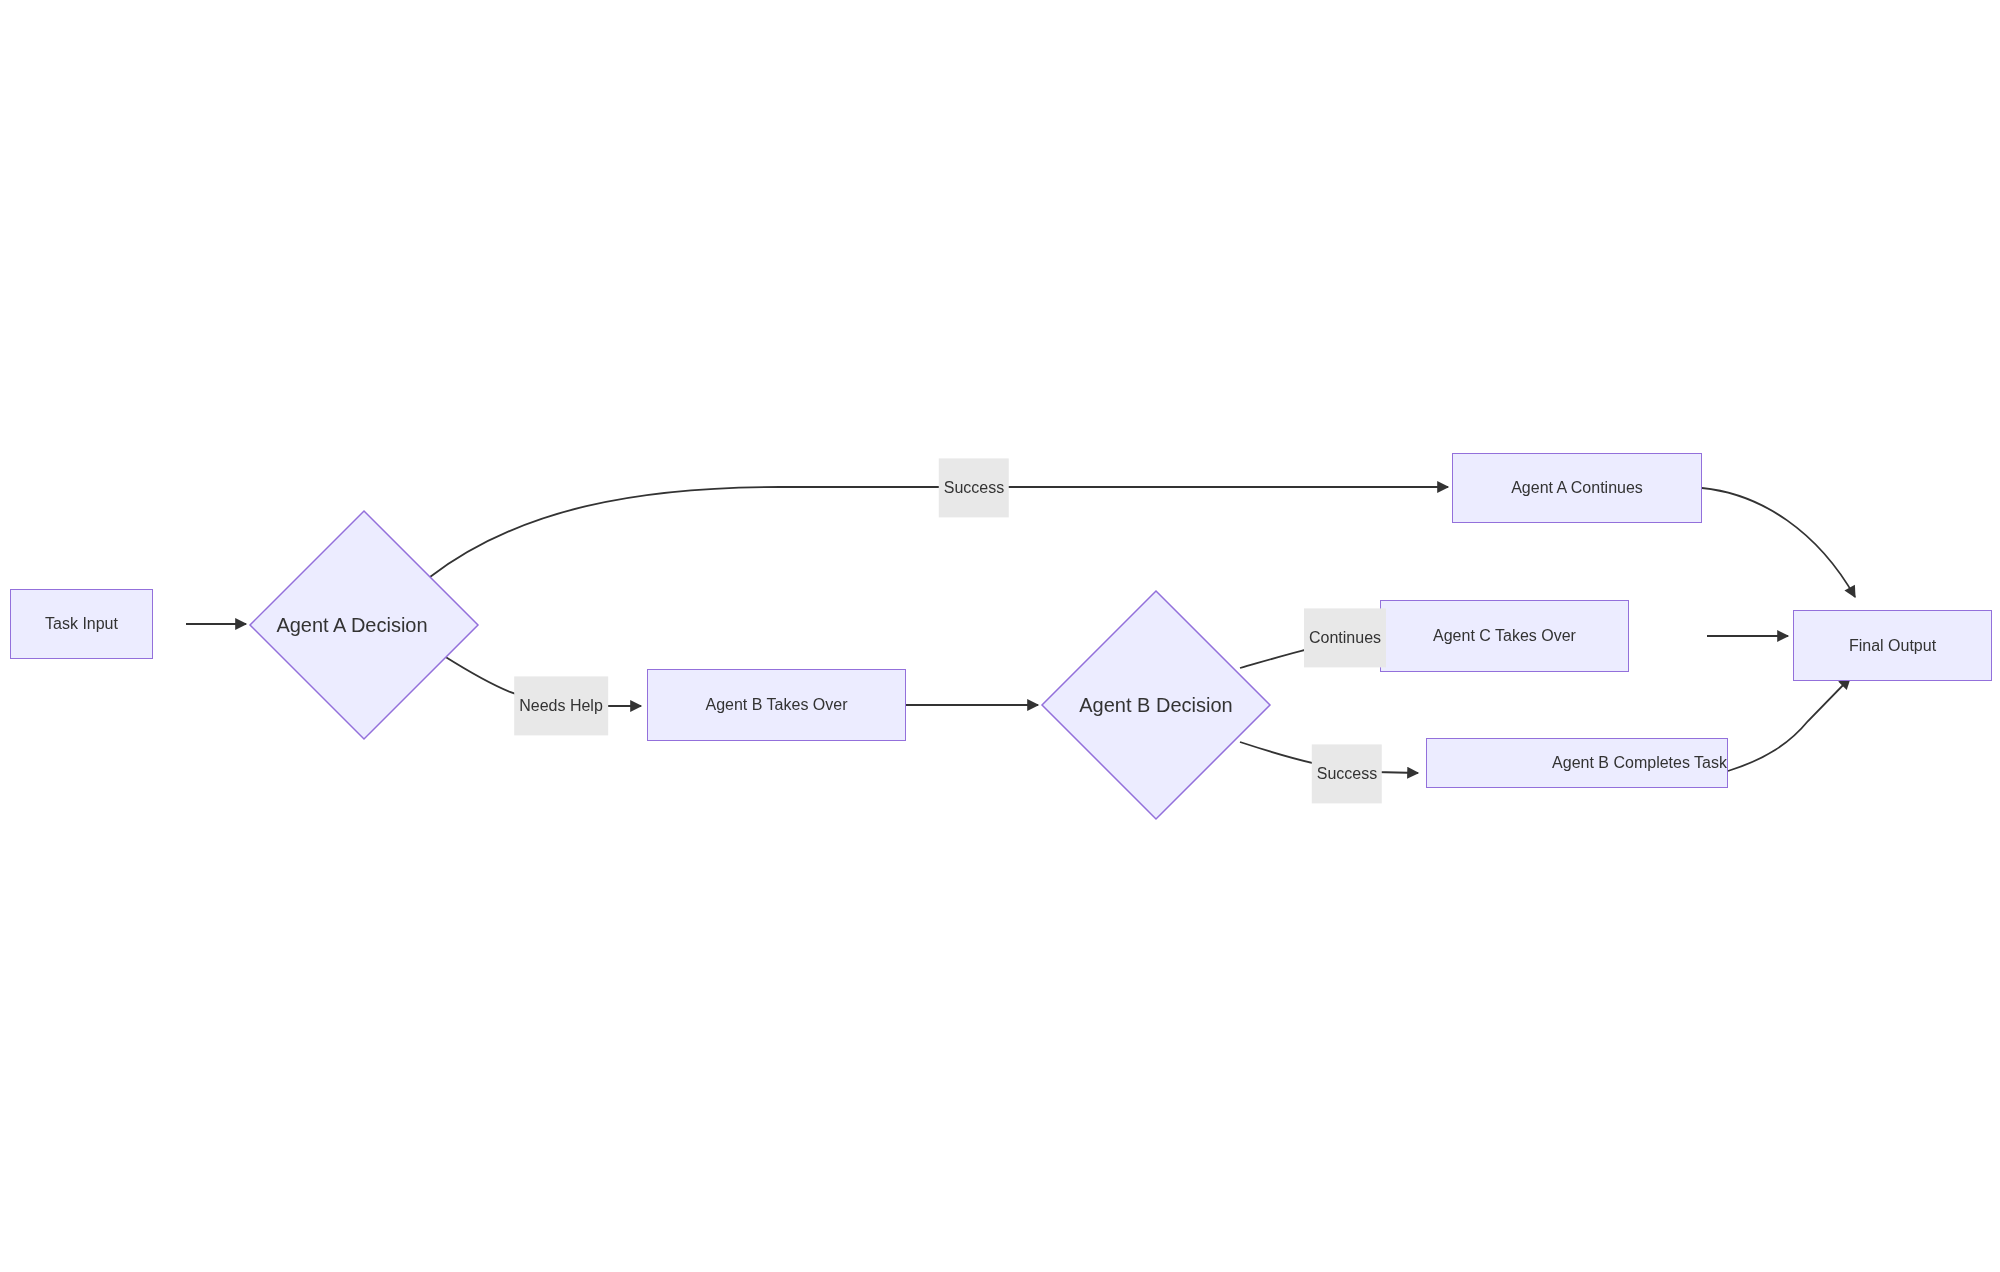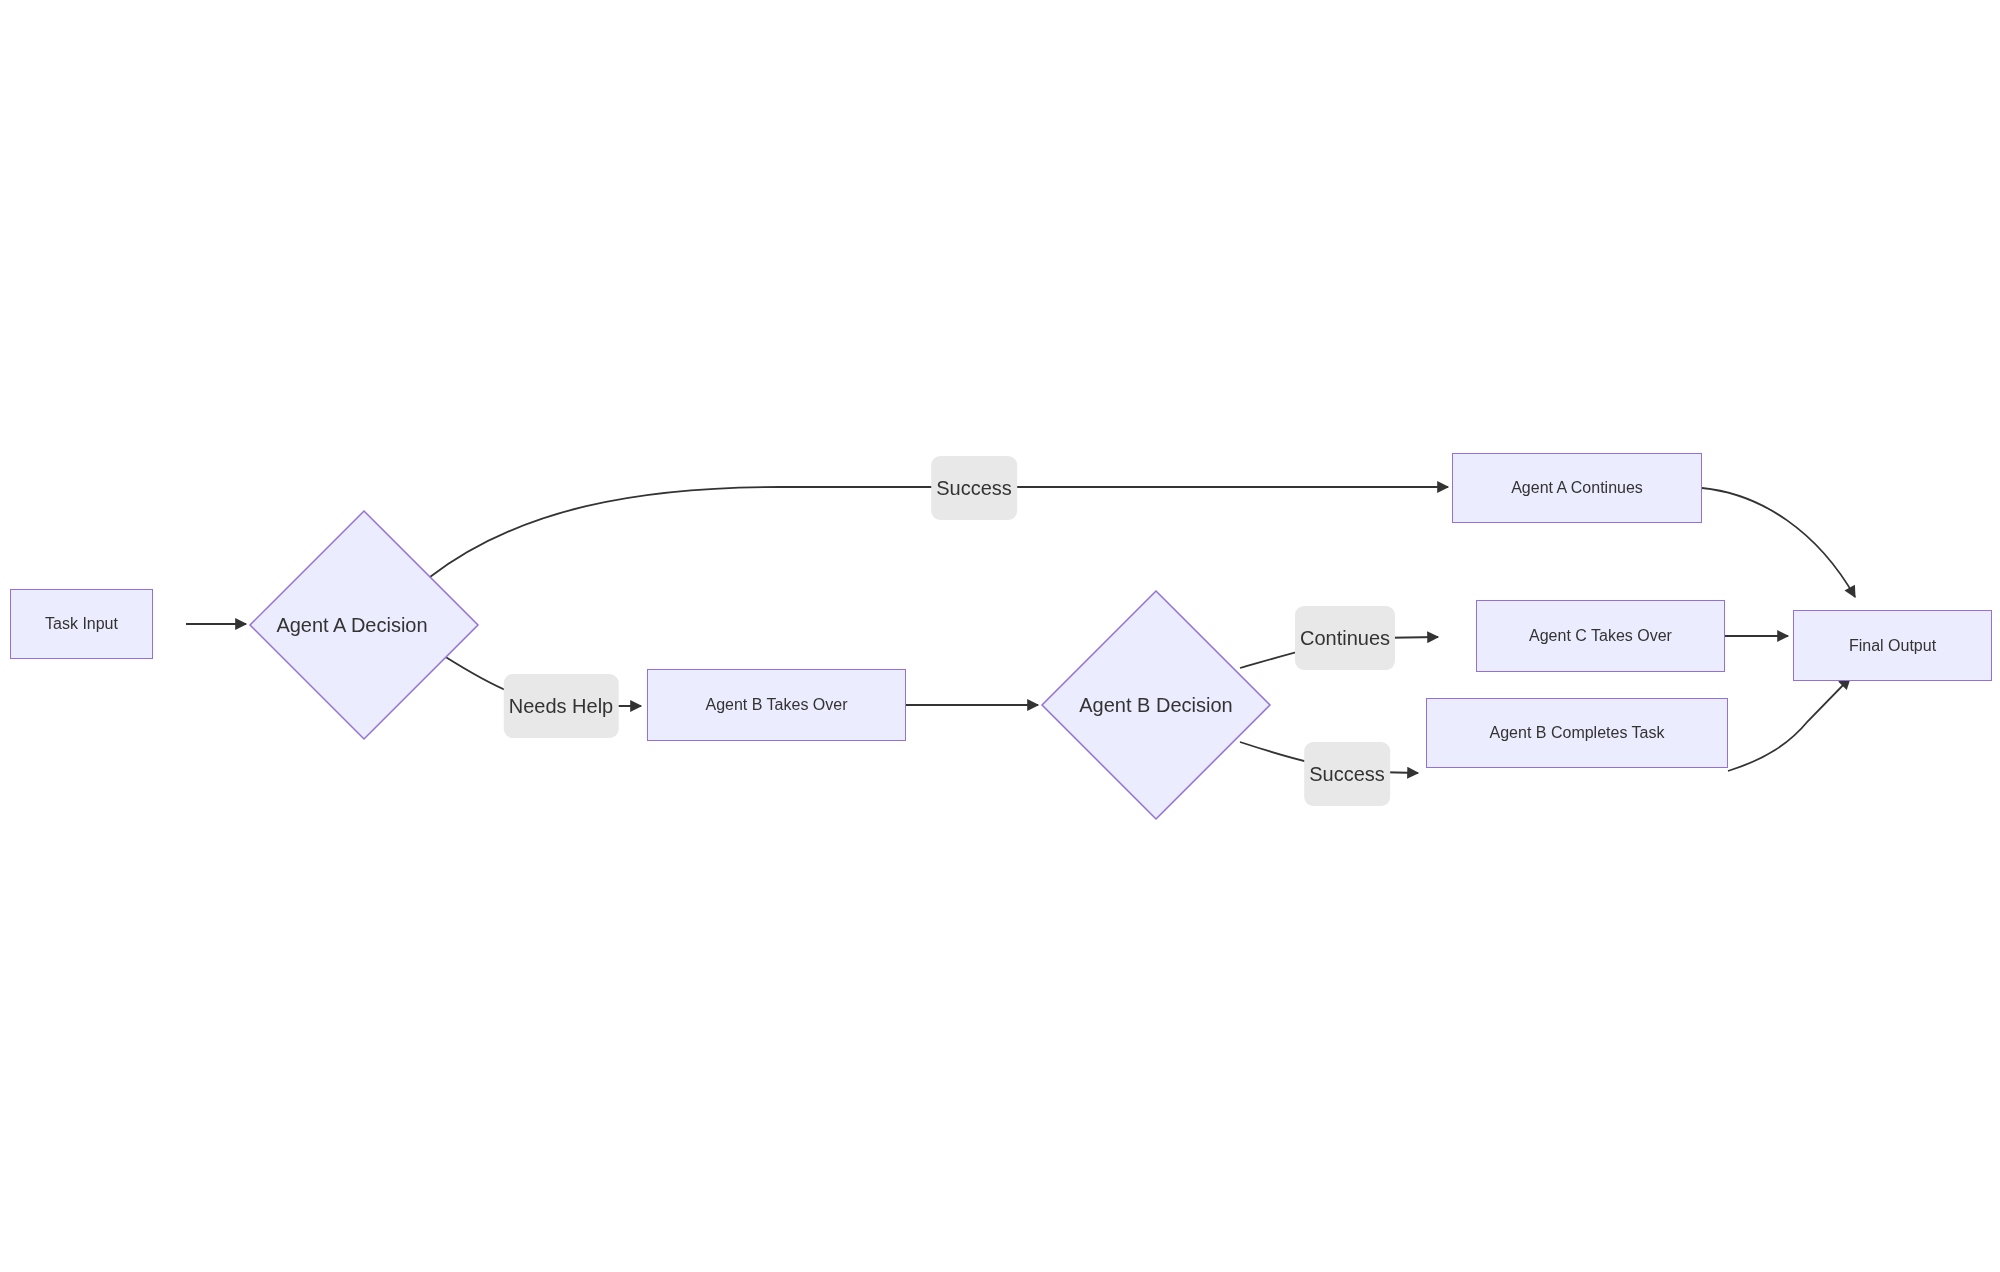--- a/index.html
+++ b/index.html
@@ -53,25 +53,24 @@
     align-items: center;
     justify-content: center;
     text-align: center;
     pointer-events: none;
   }
   .edge-label {
     position: absolute;
     transform: translate(-50%, -50%);
     background: #e8e8e8;
     color: #333333;
-    font-size: 20px;
+    font-size: 16px;
     padding: 20px 5px;
     white-space: nowrap;
     line-height: 1.2;
-    border-radius: 9px;
   }
 </style>
 </head>
 <body>
 
 <div class="canvas">
 
   <svg class="edges-layer" width="2000" height="1272" viewBox="0 0 2000 1272" xmlns="http://www.w3.org/2000/svg">
     <defs>
       <marker id="arrowhead" viewBox="0 0 10 10" refX="9" refY="5" markerUnits="userSpaceOnUse" markerWidth="14" markerHeight="12" orient="auto">
@@ -98,25 +97,25 @@
   </div>
 
   <div class="node" style="left:1452px; top:453px; width:250px; height:70px;">
     <span>Agent A Continues</span>
   </div>
 
   <div class="node" style="left:647px; top:669px; width:259px; height:72px;">
     <span>Agent B Takes Over</span>
   </div>
 
-  <div class="node" style="left:1476px; top:600px; width:249px; height:72px;">
+  <div class="node" style="left:1380px; top:600px; width:249px; height:72px;">
     <span>Agent C Takes Over</span>
   </div>
 
-  <div class="node" style="left:1426px; top:698px; width:302px; height:70px;">
+  <div class="node" style="left:1426px; top:738px; width:302px; height:50px;justify-content:flex-end;">
     <span>Agent B Completes Task</span>
   </div>
 
   <div class="node" style="left:1793px; top:610px; width:199px; height:71px;">
     <span>Final Output</span>
   </div>
 
   <div class="diamond-label" style="left:238px; top:511px; width:228px; height:228px;">
     <span>Agent A Decision</span>
   </div>

